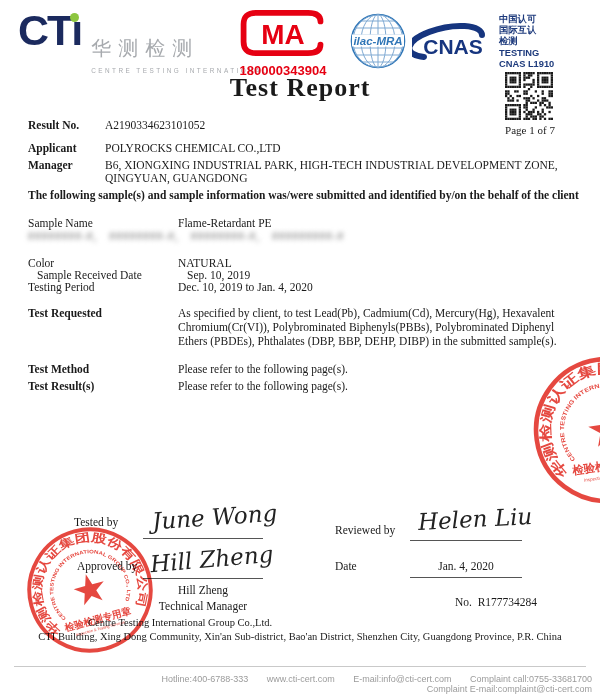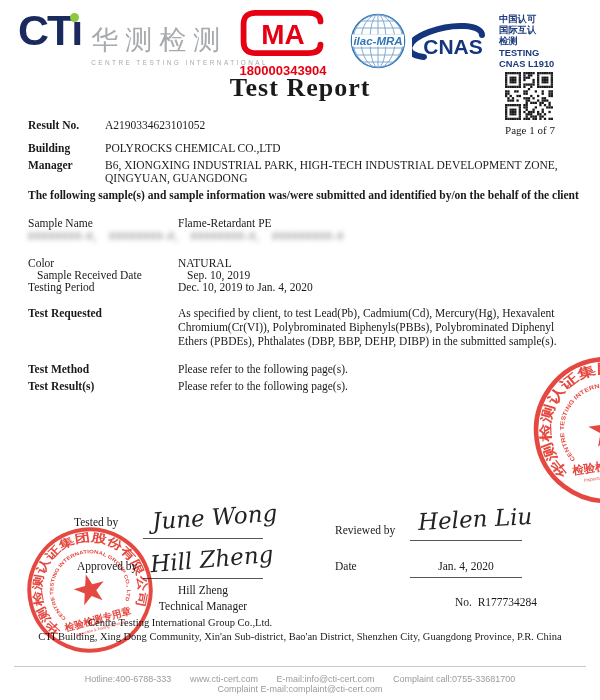--- a/index.html
+++ b/index.html
@@ -12,21 +12,21 @@
   .b { font-weight:bold; }
   .frow { display:flex; font-size:11.5px; line-height:13px; }
   .w77 { width:77px; flex:none; }
   .w150 { width:150px; flex:none; }
   
   .cti-logo { left:18px; top:10px; display:flex; gap:10px; align-items:flex-start; }
   .cti-mark { position:relative; font-family:"Liberation Sans",sans-serif; font-weight:bold;
               color:#1b2a5e; font-size:43px; line-height:40px; letter-spacing:-2px; }
   .cti-dot { position:absolute; right:2px; top:3px; width:9px; height:9px; border-radius:50%; background:#8dc63f; }
   .cti-cn  { color:#a7aaae; font-family:"Liberation Sans",sans-serif; }
-  .cti-cn-chars { font-size:27px; letter-spacing:7px; line-height:32px; margin-top:14px; white-space:nowrap; }
+  .cti-cn-chars { font-size:20px; letter-spacing:7px; line-height:32px; margin-top:22px; white-space:nowrap; }
   .cti-sub { font-size:6.4px; letter-spacing:2.45px; margin-top:3px; white-space:nowrap; }
   
   .cma { left:233px; top:8px; width:100px; text-align:center; }
   .cma-num { color:#e60012; font-family:"Liberation Sans",sans-serif; font-weight:bold; font-size:13px; margin-top:1px; }
   .ilac { left:349px; top:12px; }
   .cnas { left:412px; top:22px; }
   .accred { left:499px; top:14px; color:#1d3a7c; font-family:"Liberation Sans",sans-serif;
             font-size:9.3px; font-weight:bold; line-height:11.2px; }
   .title { left:0; top:73px; width:600px; text-align:center; font-size:26px; font-weight:bold; letter-spacing:1px; }
   .qr { left:505px; top:72px; width:48px; height:48px; }
@@ -35,21 +35,21 @@
   .blurred { filter:blur(2.4px); color:#6f6f6f; margin-right:9px; letter-spacing:1px; }
   
   .sig { font-family:"DejaVu Serif",serif; font-style:italic; font-size:23px; white-space:nowrap; color:#222; }
   .sigline { height:1.3px; background:#555; }
   .small { font-size:11.5px; line-height:13px; }
   .center { text-align:center; }
   
   .stamp { mix-blend-mode:multiply; opacity:.9; pointer-events:none; }
   
   .hr { left:14px; top:666px; width:572px; border-top:1px solid #c9c9c9; }
-  .contacts { left:0; top:674px; width:600px; text-align:center; color:#9b9b9b;
+  .contacts { left:0; top:674px; width:600px; text-align:right; color:#9b9b9b;
               font-family:"Liberation Sans",sans-serif; font-size:9px; }
   .contacts span { margin:0 8px; white-space:nowrap; }
 </style>
 </head>
 <body>
 
 <div id="page">
 
   <div class="abs cti-logo">
     <div class="cti-mark">
@@ -328,21 +328,21 @@
       <rect x="45.71" y="45.71" width="2.29" height="2.29"></rect>
     </svg>
   <div class="abs page-num">Page 1 of 7</div>
 
   <div class="abs frow" style="left:28px; top:119px;">
     <span class="b w77">Result No.</span>
     <span>A2190334623101052</span>
   </div>
 
   <div class="abs frow" style="left:28px; top:142px;">
-    <span class="b w77">Building</span>
+    <span class="b w77">Applicant</span>
     <span>POLYROCKS CHEMICAL CO.,LTD</span>
   </div>
 
   <div class="abs frow" style="left:28px; top:159px; line-height:12.5px;">
     <span class="b w77">Manager</span>
     <span>
       <span style="display:block">B6, XIONGXING INDUSTRIAL PARK, HIGH-TECH INDUSTRIAL DEVELOPMENT ZONE,</span>
       <span style="display:block">QINGYUAN, GUANGDONG</span>
     </span>
   </div>

